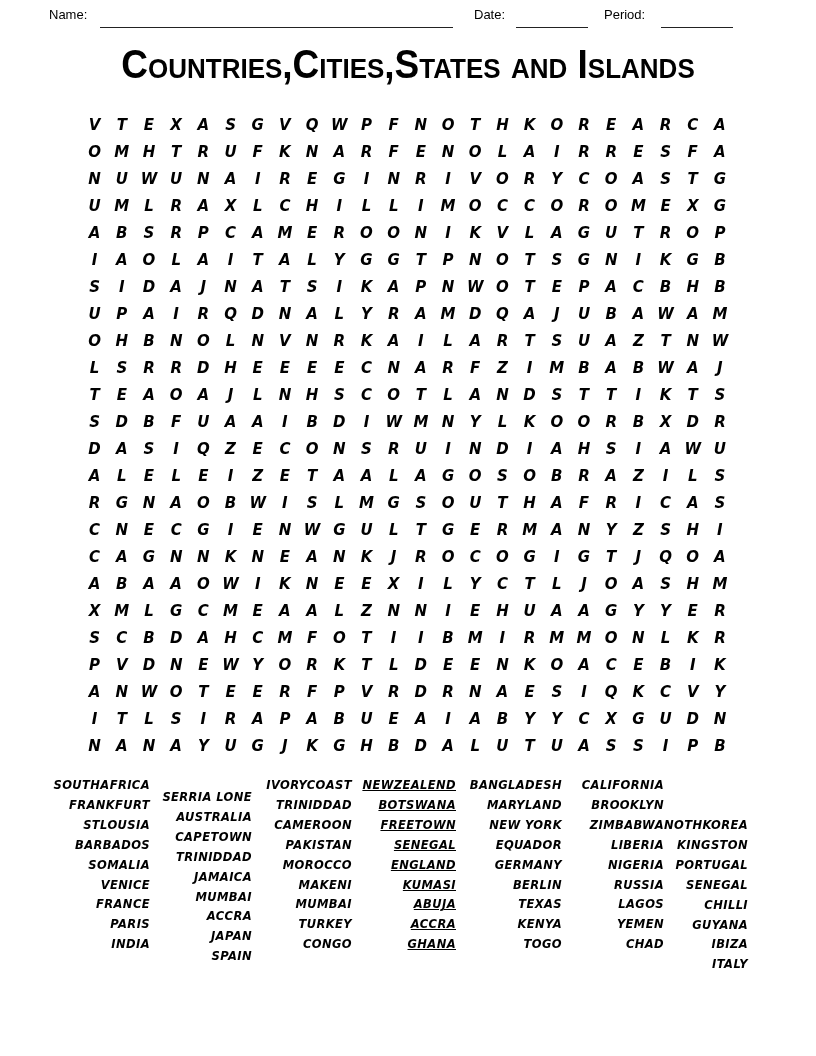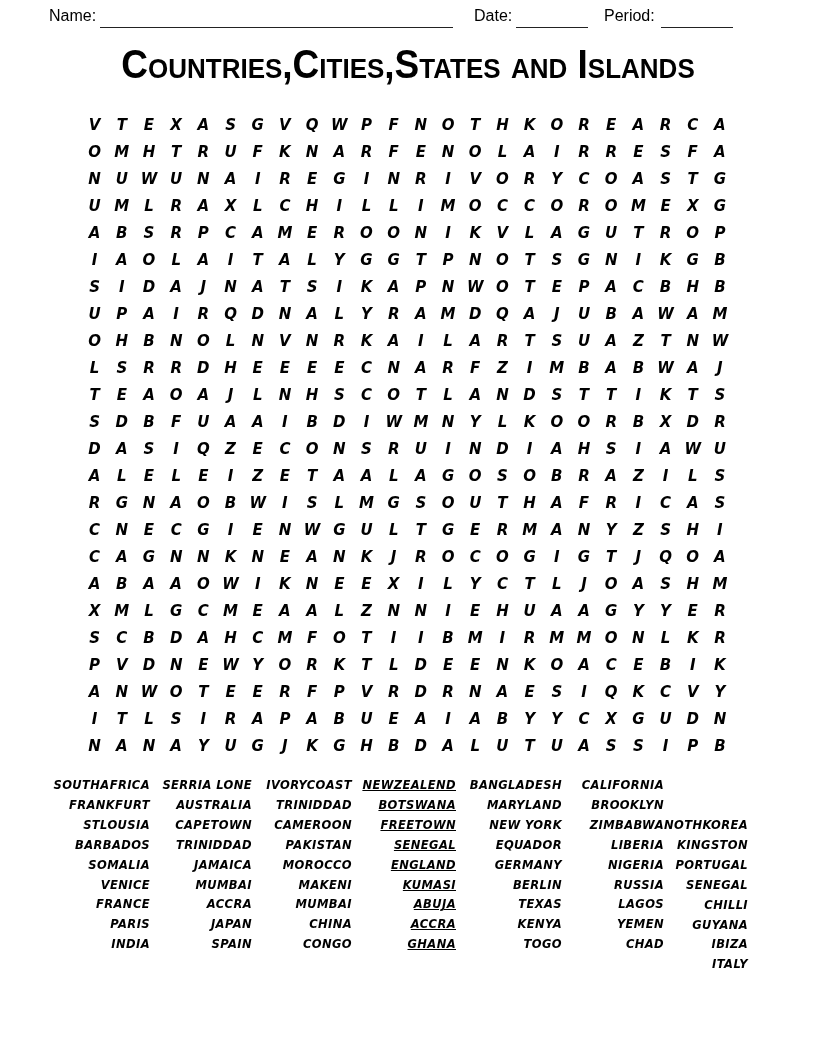--- a/index.html
+++ b/index.html
@@ -9,21 +9,21 @@
     position: relative;
     font-family: "Liberation Sans", sans-serif;
     color: #000;
     overflow: hidden;
   }
 
   
   .header { position: absolute; top: 7px; left: 0; width: 816px; height: 26px; }
   .hdr-label {
     position: absolute; top: 0;
-    font-size: 16px; color: #000;
+    font-size: 13px; color: #000;
     font-family: "Liberation Sans", sans-serif;
   }
   .lbl-name   { left: 49px;  }
   .lbl-date   { left: 474px; }
   .lbl-period { left: 604px; }
   .blank {
     position: absolute; top: 0; height: 21px;
     border-bottom: 1.5px solid #222;
     display: inline-block;
   }
@@ -69,21 +69,21 @@
   
   .word-list {
     position: absolute;
     left: 48px; top: 776px;
     display: flex;
     align-items: flex-start;
     text-align: right;
   }
   .wl-col { display: block; }
   .wl-col:nth-child(1) { width: 102px; }
-  .wl-col:nth-child(2) { width: 102px; }
+  .wl-col:nth-child(2) { width: 102px; margin-top: 12px; }
   .wl-col:nth-child(3) { width: 100px; }
   .wl-col:nth-child(4) { width: 104px; text-decoration: underline; }
   .wl-col:nth-child(5) { width: 106px; }
   .wl-col:nth-child(6) { width: 102px; }
   .wl-col:nth-child(7) { width: auto; margin-top: 40px;  }
   .word {
     font-family: "DejaVu Sans", sans-serif;
     font-weight: bold;
     font-style: italic;
     font-size: 11.5px;
@@ -758,21 +758,21 @@
       <div class="word">SPAIN</div>
     </div>
     <div class="wl-col">
       <div class="word">IVORYCOAST</div>
       <div class="word">TRINIDDAD</div>
       <div class="word">CAMEROON</div>
       <div class="word">PAKISTAN</div>
       <div class="word">MOROCCO</div>
       <div class="word">MAKENI</div>
       <div class="word">MUMBAI</div>
-      <div class="word">CHINA</div>
+      <div class="word">TURKEY</div>
       <div class="word">CONGO</div>
     </div>
     <div class="wl-col">
       <div class="word">NEWZEALEND</div>
       <div class="word">BOTSWANA</div>
       <div class="word">FREETOWN</div>
       <div class="word">SENEGAL</div>
       <div class="word">ENGLAND</div>
       <div class="word">KUMASI</div>
       <div class="word">ABUJA</div>

